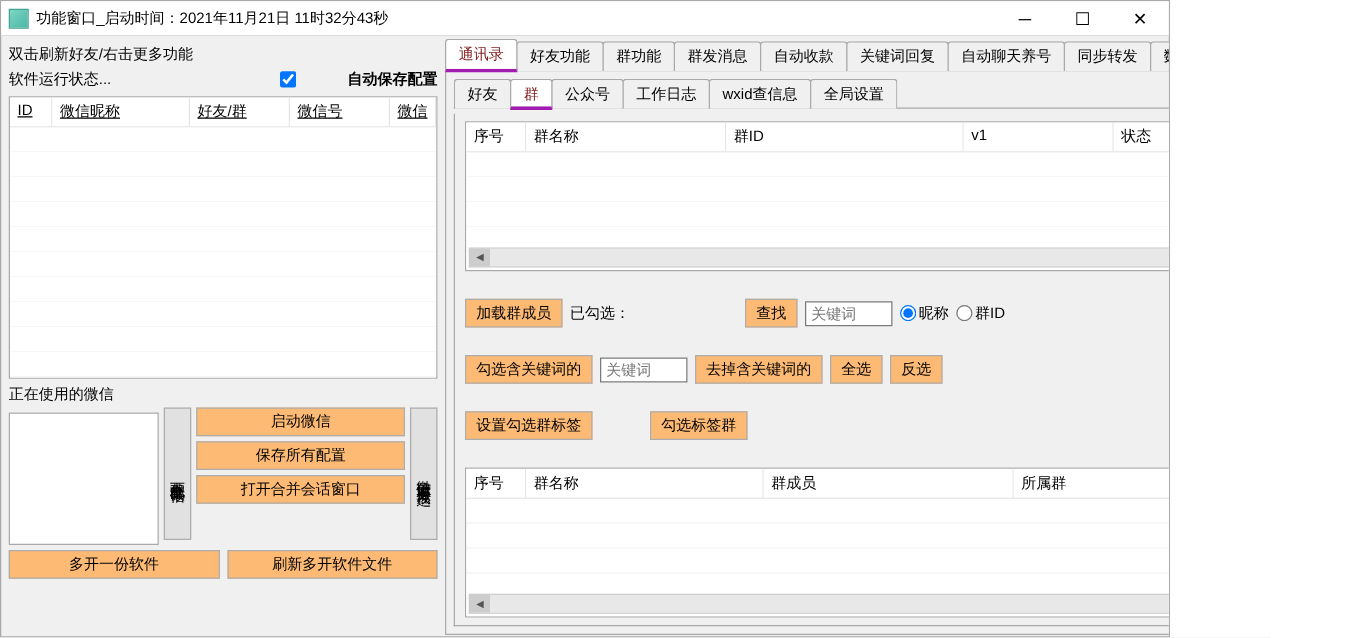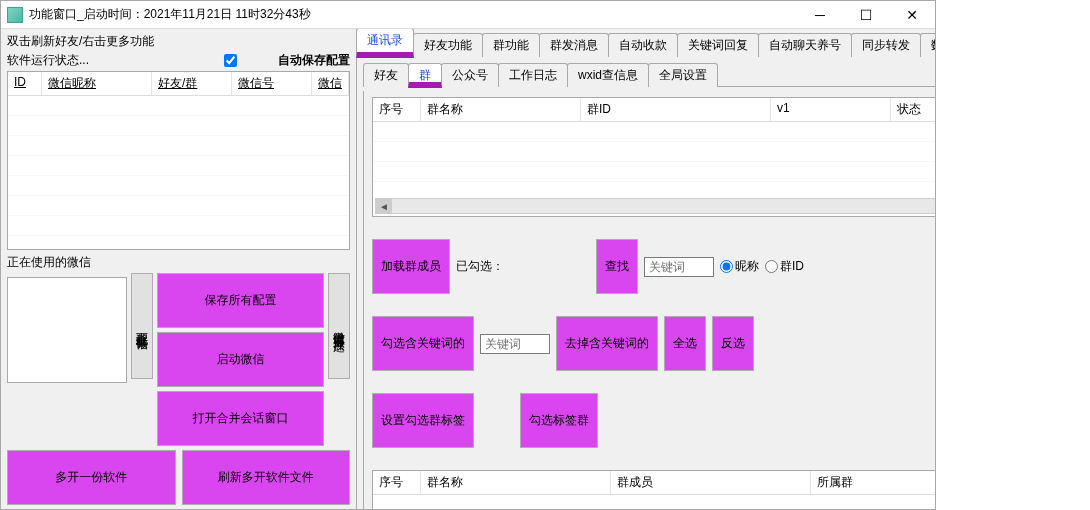--- a/index.html
+++ b/index.html
@@ -125,23 +125,23 @@
     justify-content:center;
   }
   .vbtn-tall { height:90px; }
   .action-col {
     display:flex;
     flex-direction:column;
     gap:4px;
     flex:1;
   }
   .btn {
-    background:#d946ef;
+    background:#fdba74;
     border:1px solid #adadad;
-    padding:18px 8px;
+    padding:2px 8px;
     min-height:22px;
     display:flex;
     align-items:center;
     justify-content:center;
     cursor:default;
     white-space:nowrap;
   }
   .row-btns { display:flex; gap:6px; margin-top:2px;}
   .rightpanel {
     flex:1;
@@ -167,23 +167,23 @@
     border-bottom:none;
     background:#f0f0f0;
     padding:3px 10px;
     margin-right:-1px;
     border-radius:3px 3px 0 0;
     position:relative;
     z-index:1;
   }
   .tab.active {
     background:#fff;
-    color:#1d4ed8;
+    color:#7f1d1d;
     z-index:2;
-    border-bottom:6px solid #a21caf;
+    border-bottom:3px solid #a21caf;
     margin-bottom:-1px;
   }
   .tabpage {
     border:1px solid #a9a9a9;
     border-top:none;
     background:#f0f0f0;
     flex:1;
     display:flex;
     flex-direction:column;
     padding:6px;
@@ -281,22 +281,22 @@
         </div>
         <div class="tbody"></div>
       </div>
 
       <div class="section-label">正在使用的微信</div>
 
       <div class="left-bottom">
         <div class="wx-box"></div>
         <div class="vertical-btn vbtn-tall" style="height:106px">下载配套微信</div>
         <div class="action-col">
+          <div class="btn">启动微信</div>
           <div class="btn">保存所有配置</div>
-          <div class="btn">启动微信</div>
           <div class="btn">打开合并会话窗口</div>
         </div>
         <div class="vertical-btn" style="height:106px">微信窗口点不开点这</div>
       </div>
 
       <div class="row-btns">
         <div class="btn" style="flex:1">多开一份软件</div>
         <div class="btn" style="flex:1">刷新多开软件文件</div>
       </div>
     </div>

